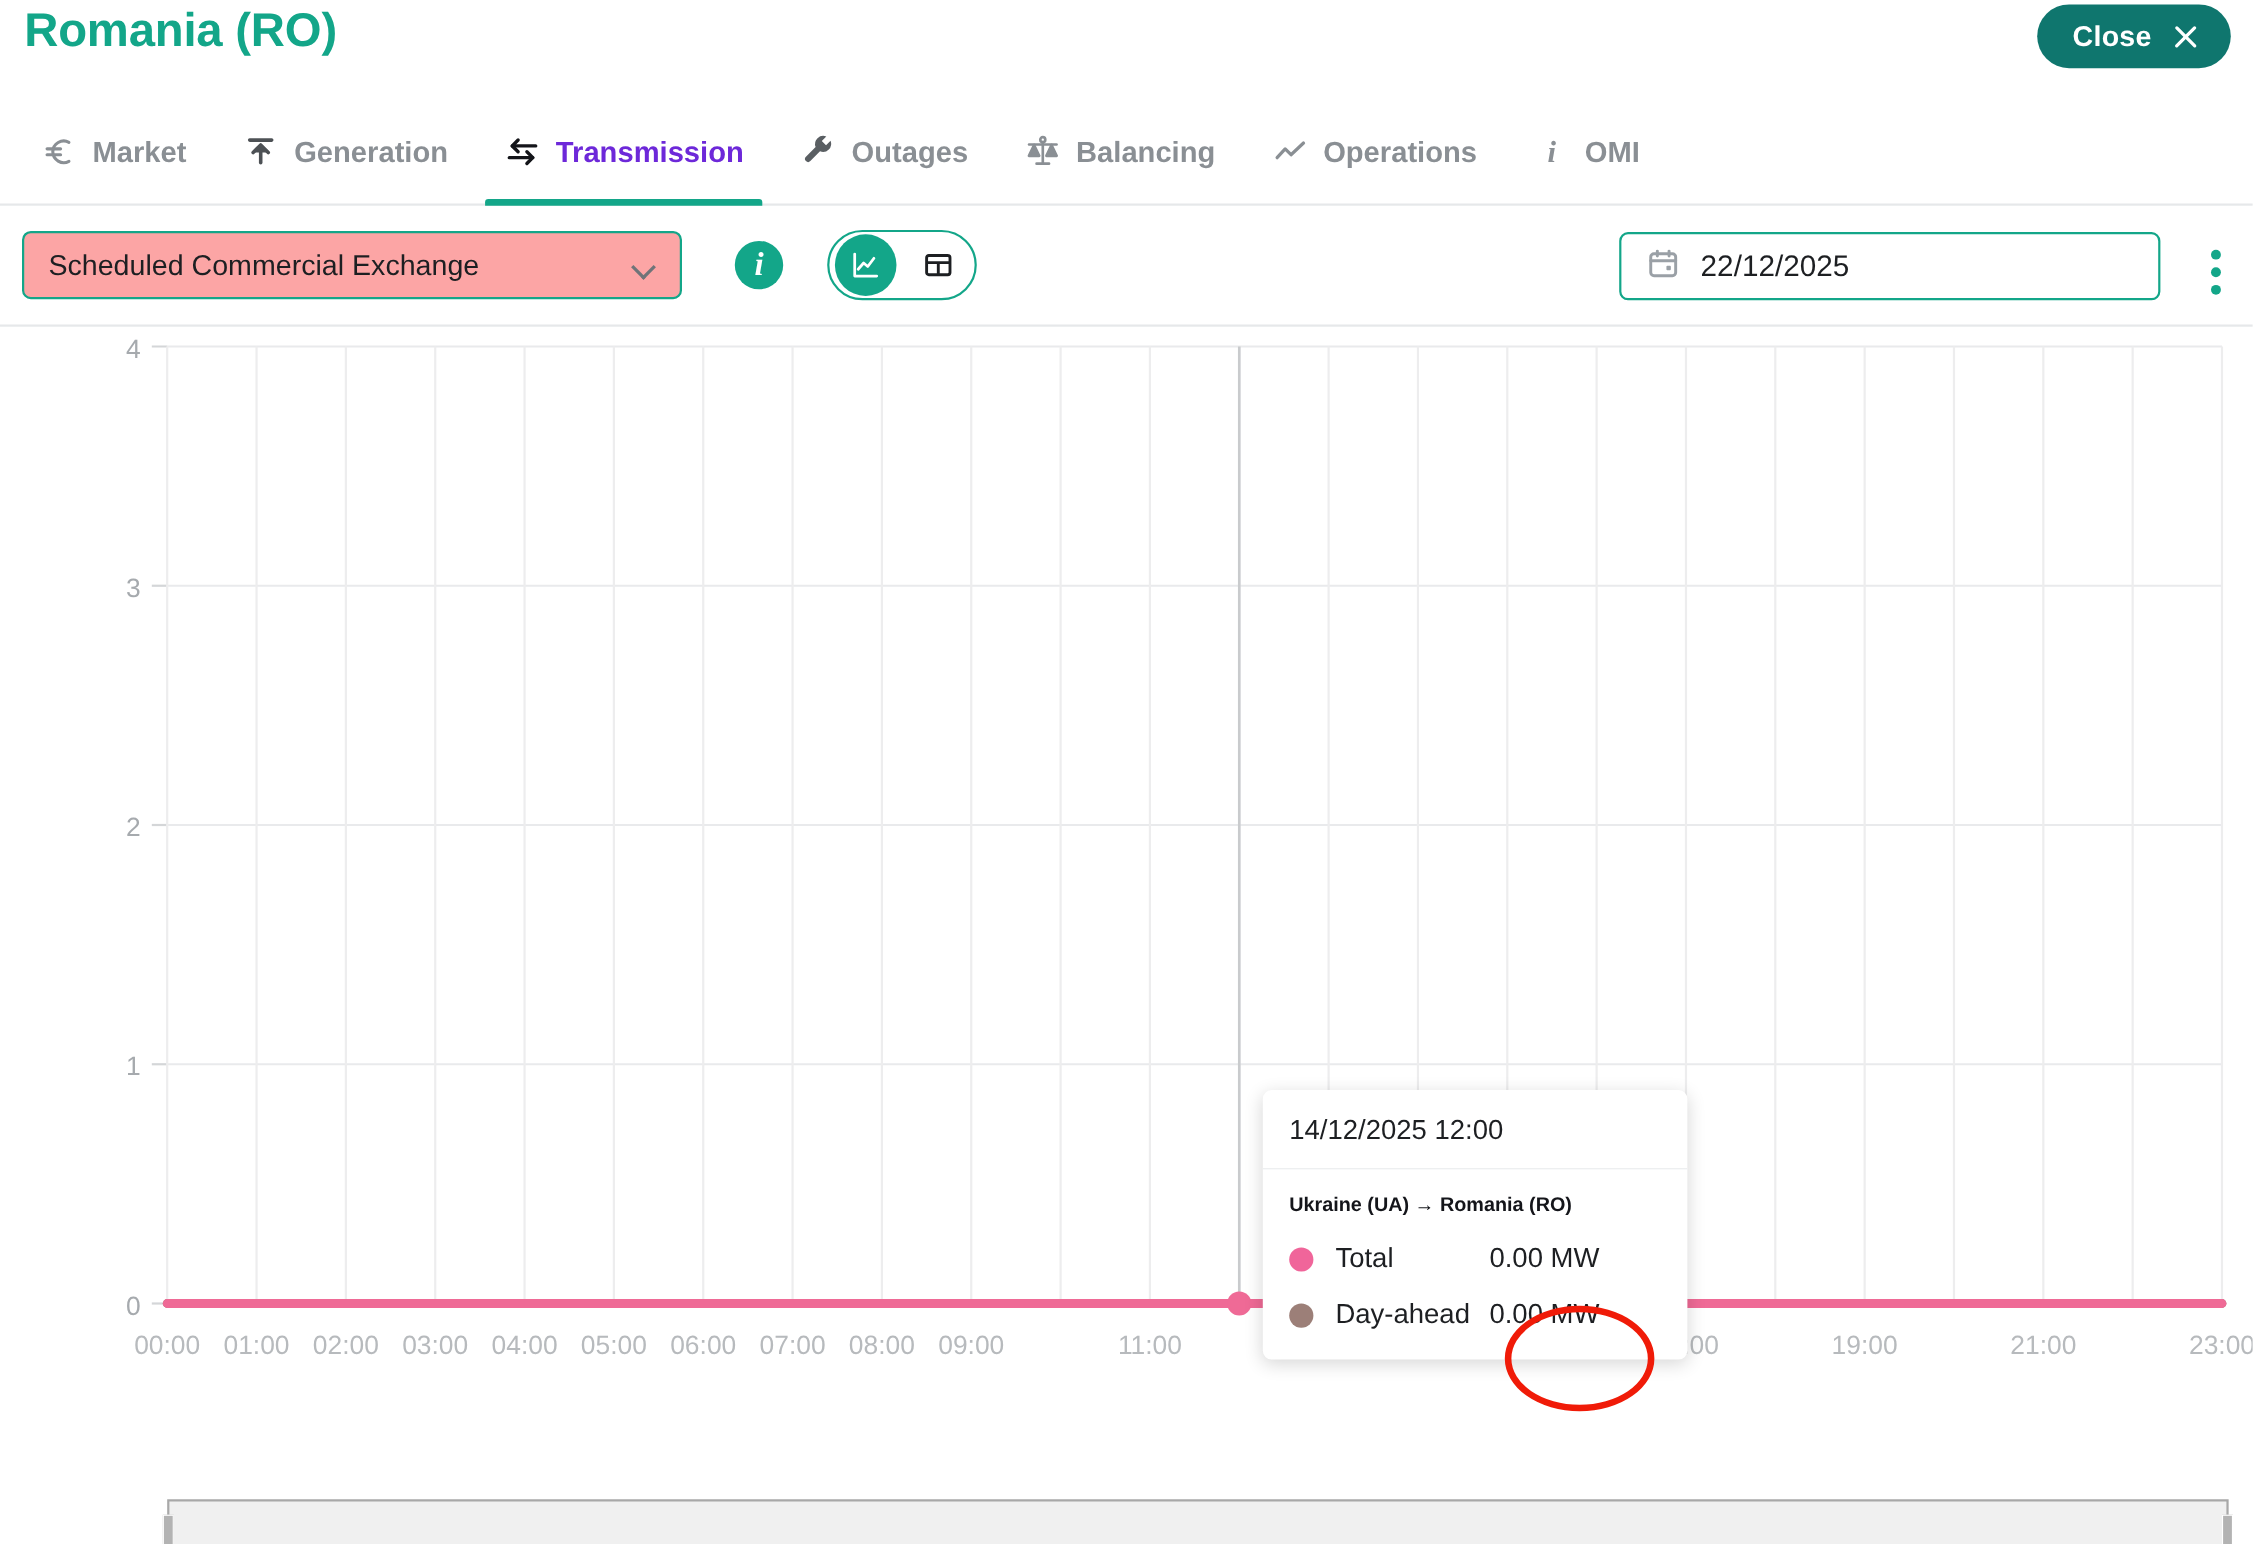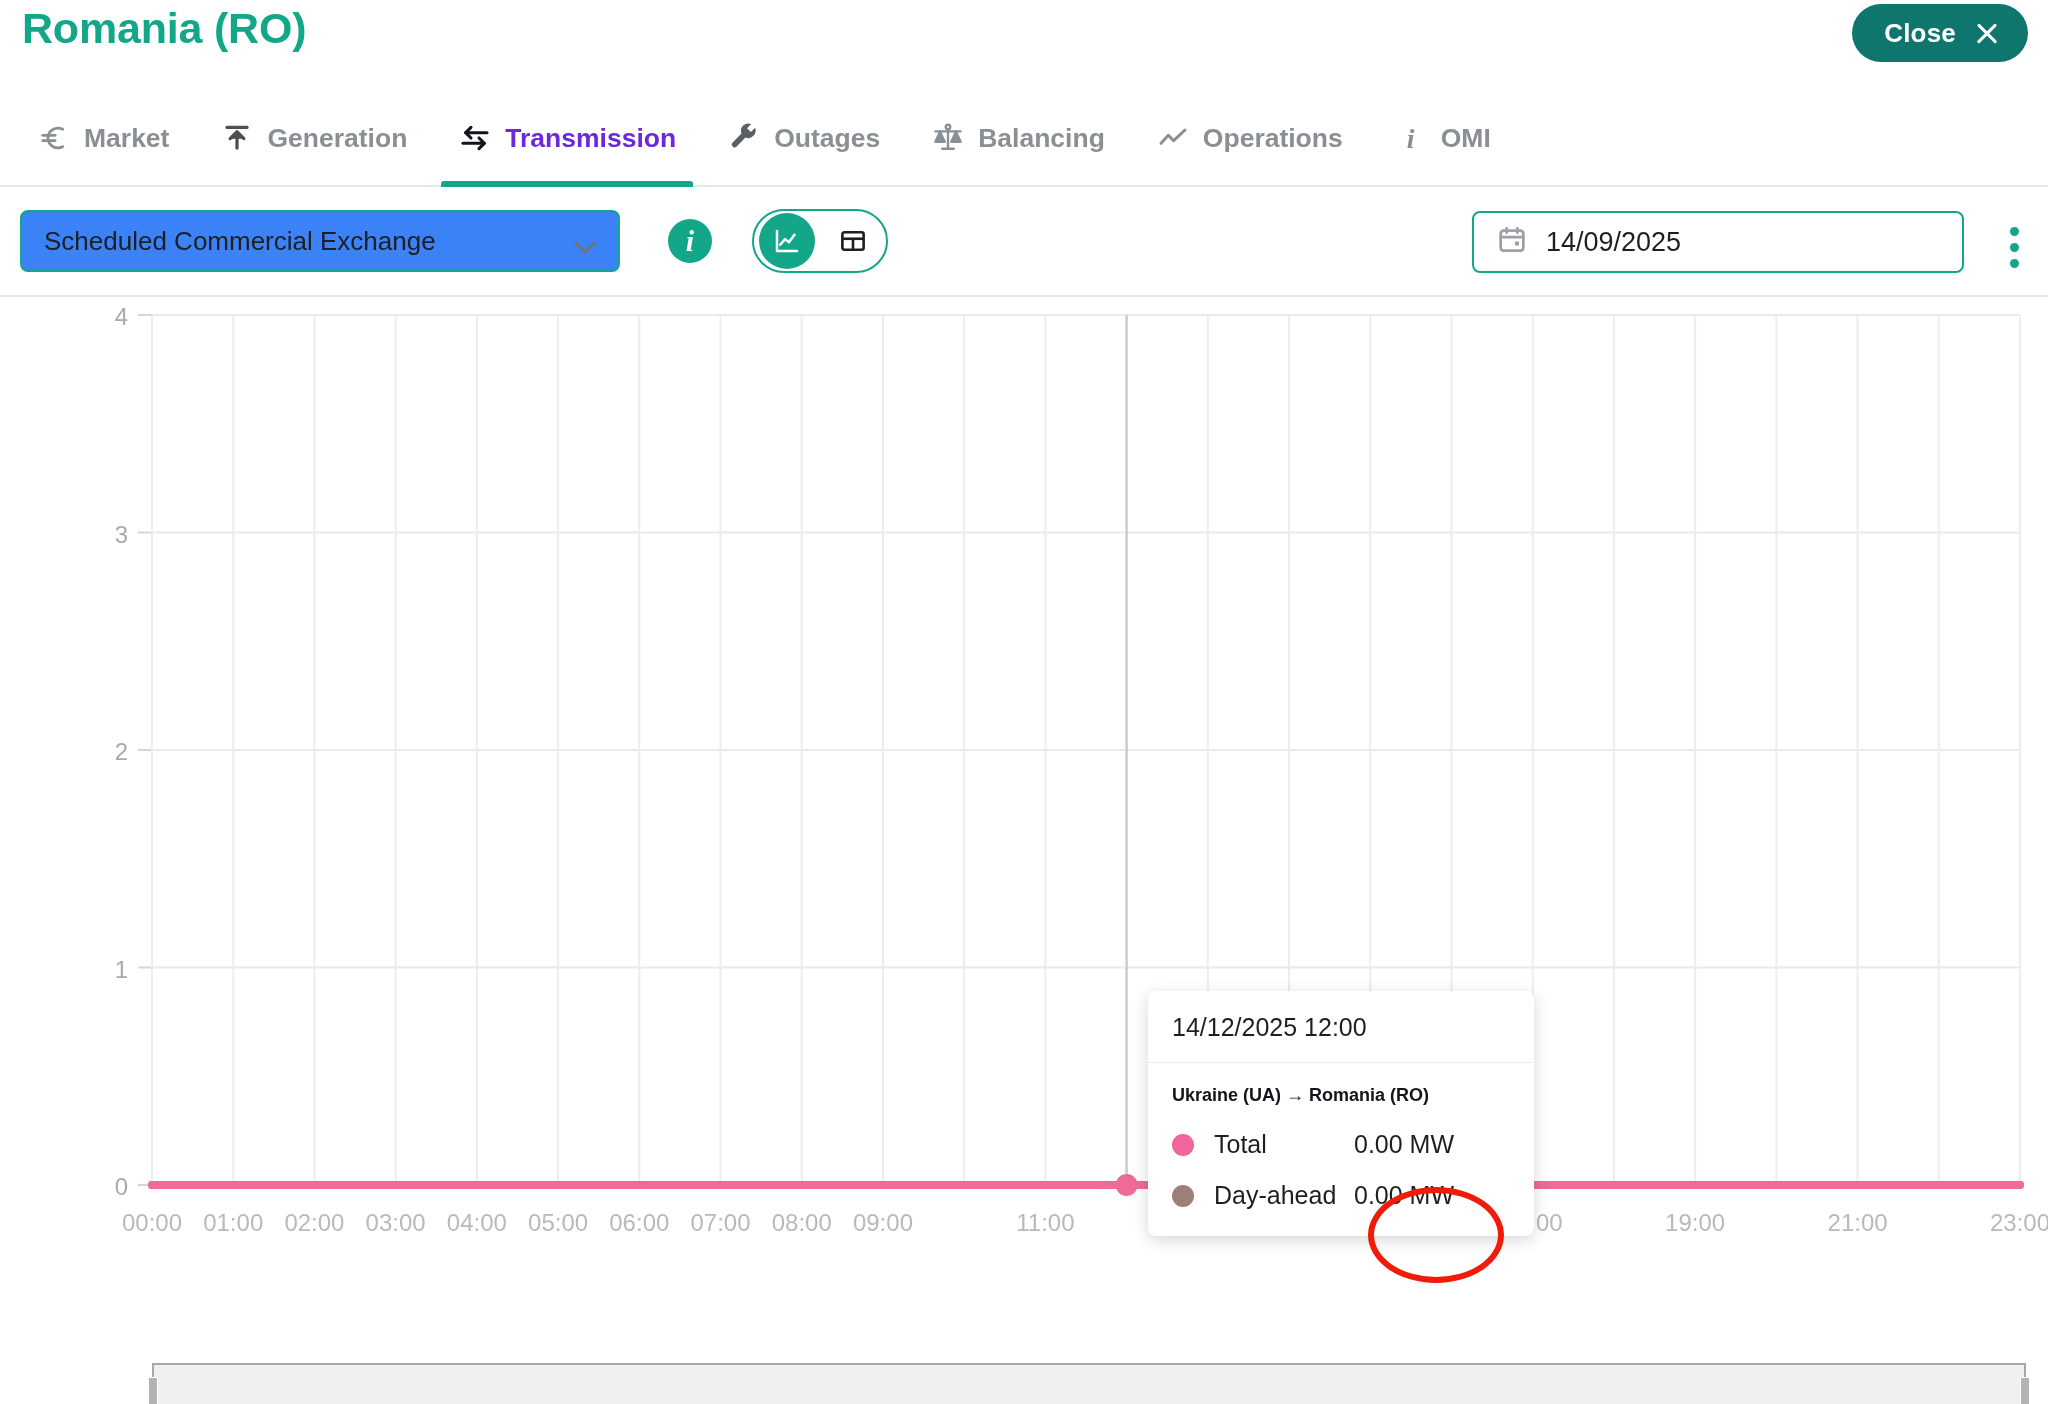--- a/index.html
+++ b/index.html
@@ -111,21 +111,21 @@
   }
   .select-box {
     width: 600px; height: 62px;
     border: 2px solid #13a689;
     border-radius: 8px;
     display: flex;
     align-items: center;
     justify-content: space-between;
     padding: 0 22px 0 22px;
     cursor: pointer;
-    background: #3b82f6;
+    background: #fca5a5;
   }
   .select-box .val {
     font-size: 26px;
     color: #1d1f22;
   }
   .chev {
     width: 22px; height: 13px;
     position: relative;
   }
   .chev::before {
@@ -413,21 +413,21 @@
   <div class="date-box">
     <span>
       <svg width="32" height="32" viewBox="0 0 24 24" fill="none" stroke="#9aa0a6" stroke-width="2" stroke-linecap="round" stroke-linejoin="round">
         <rect x="3.5" y="5" width="17" height="15" rx="2.2"></rect>
         <path d="M8 3.2v3.4"></path>
           <path d="M16 3.2v3.4"></path>
           <path d="M3.5 9.8h17"></path>
         <rect x="14.2" y="13.2" width="3" height="3" rx="0.6" fill="#9aa0a6" stroke="none"></rect>
       </svg>
     </span>
-    <span class="dval">14/09/2025</span>
+    <span class="dval">22/12/2025</span>
   </div>
 
   <div class="kebab">
     <span></span>
       <span></span>
       <span></span>
   </div>
 </div>
 
 <div class="chart-wrap">

